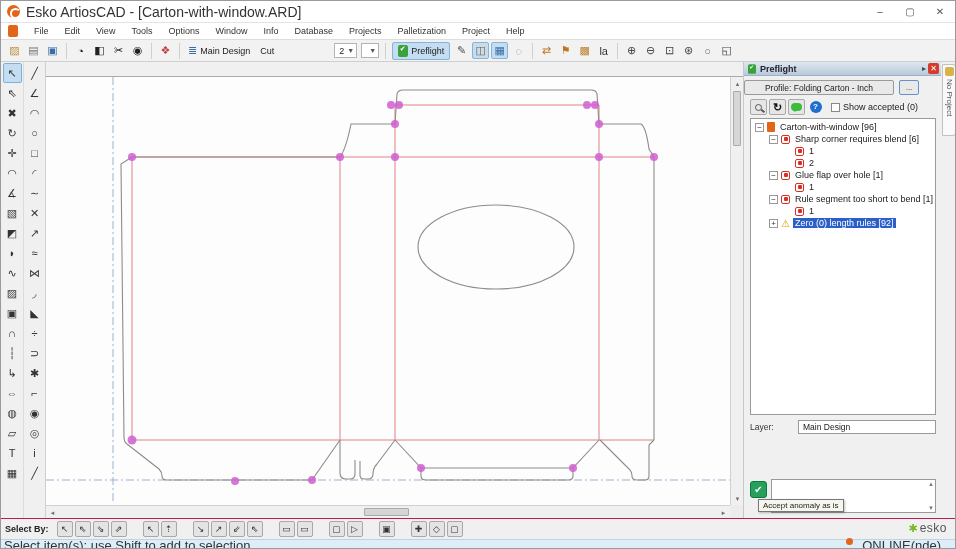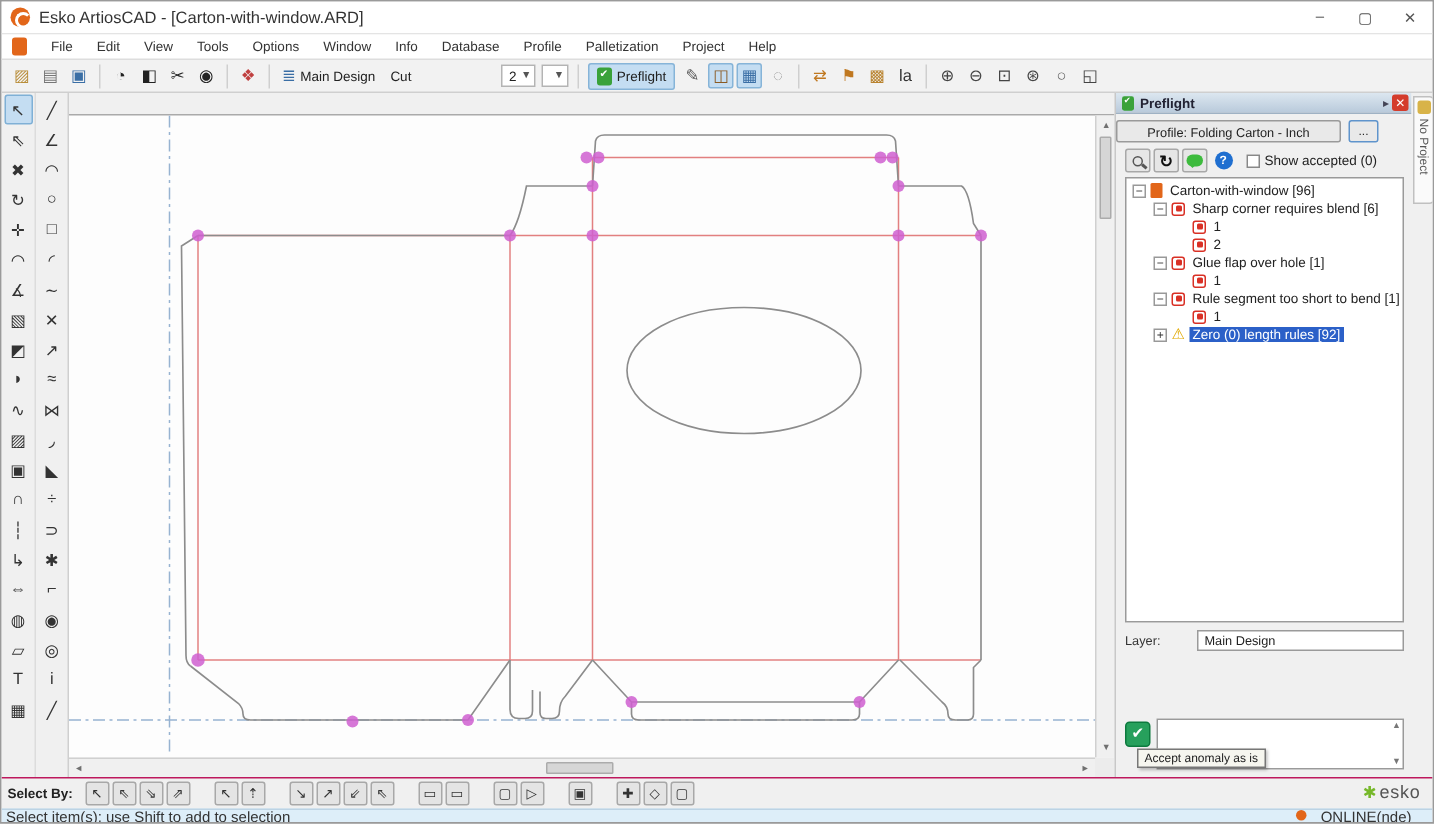--- a/index.html
+++ b/index.html
@@ -9,21 +9,21 @@
     position:relative; width:956px; height:549px; background:#f0f0f0;
     border:1px solid #9a9a9a; overflow:hidden; font-size:9px; color:#222;
   }
   
   .titlebar { position:absolute; left:0; top:0; width:100%; height:22px; background:#ffffff;
     border-bottom:1px solid #e4e4e4; display:flex; align-items:center; }
   .appicon { width:13px; height:13px; border-radius:50%; background:var(--online_orange);
     margin:0 6px 0 6px; position:relative; }
   .appicon::after{ content:""; position:absolute; left:3px; top:3px; width:7px; height:7px;
     border-radius:50%; border:2px solid #fff; border-right-color:transparent; }
-  .title-text { font-size:11px; color:#333; }
+  .title-text { font-size:14px; color:#333; }
   .wincontrols { margin-left:auto; display:flex; height:100%; }
   .winbtn { width:30px; height:100%; display:flex; align-items:center; justify-content:center;
     color:#555; font-size:10px; }
   
   .menubar { position:absolute; left:0; top:22px; width:100%; height:17px; background:#fff;
     border-bottom:1px solid #ddd; display:flex; align-items:center; }
   .menudoc { width:10px; height:12px; background:var(--online_orange); border-radius:2px; margin:0 8px 0 7px; }
   .menu-item { padding:0 8px; font-size:9px; color:#333; cursor:default; }
   
   .toolbar { position:absolute; left:0; top:39px; width:100%; height:22px; background:#f2f2f2;
@@ -139,21 +139,21 @@
     border-top:1px solid #be185d; display:flex; align-items:center; }
   .selectby { font-size:9px; font-weight:bold; color:#222; margin:0 8px 0 4px; }
   .bgroup { display:flex; gap:2px; margin-right:16px; }
   .bbtn { width:16px; height:16px; border:1px solid #a8a8a8; background:#e4e4e4; border-radius:2px;
     font-size:9px; color:#333; display:flex; align-items:center; justify-content:center; }
   .esko { position:absolute; right:8px; top:2px; display:flex; align-items:center; gap:2px; }
   .eskostar { color:var(--esko_green); font-size:11px; }
   .eskotext { font-size:12px; color:#555; letter-spacing:.5px; }
   
   .statusbar { position:absolute; left:0; top:538px; width:100%; height:11px; background:#ddeef9;
-    border-top:1px solid #bcd3e4; display:flex; align-items:center; font-size:10px; color:#333; }
+    border-top:1px solid #bcd3e4; display:flex; align-items:center; font-size:13px; color:#333; }
   .statusmsg { margin-left:3px; flex:1; }
   .online { display:flex; align-items:flex-start; gap:9px; margin-right:14px; }
   .onlinedot { width:7px; height:7px; border-radius:50%; background:var(--online_orange); }
   
   .tooltip { position:absolute; left:757px; top:498px; background:#f6f6ef; border:1px solid #777;
     font-size:8px; color:#222; padding:1px 4px; box-shadow:1px 1px 2px rgba(0,0,0,.25); z-index:5; }
 </style>
 </head>
 <body>
 
@@ -173,21 +173,21 @@
     <div class="menudoc"></div>
     <div id="menu-items" style="display:flex;">
         <span class="menu-item">File</span>
         <span class="menu-item">Edit</span>
         <span class="menu-item">View</span>
         <span class="menu-item">Tools</span>
         <span class="menu-item">Options</span>
         <span class="menu-item">Window</span>
         <span class="menu-item">Info</span>
         <span class="menu-item">Database</span>
-        <span class="menu-item">Profile</span>
+        <span class="menu-item">Projects</span>
         <span class="menu-item">Palletization</span>
         <span class="menu-item">Project</span>
         <span class="menu-item">Help</span>
       </div>
   </div>
 
   <div class="toolbar">
     <span style="display:flex;">
         <span class="tbi" style="color: rgb(185, 142, 58);">▨</span>
         <span class="tbi" style="color: rgb(119, 119, 119);">▤</span>

